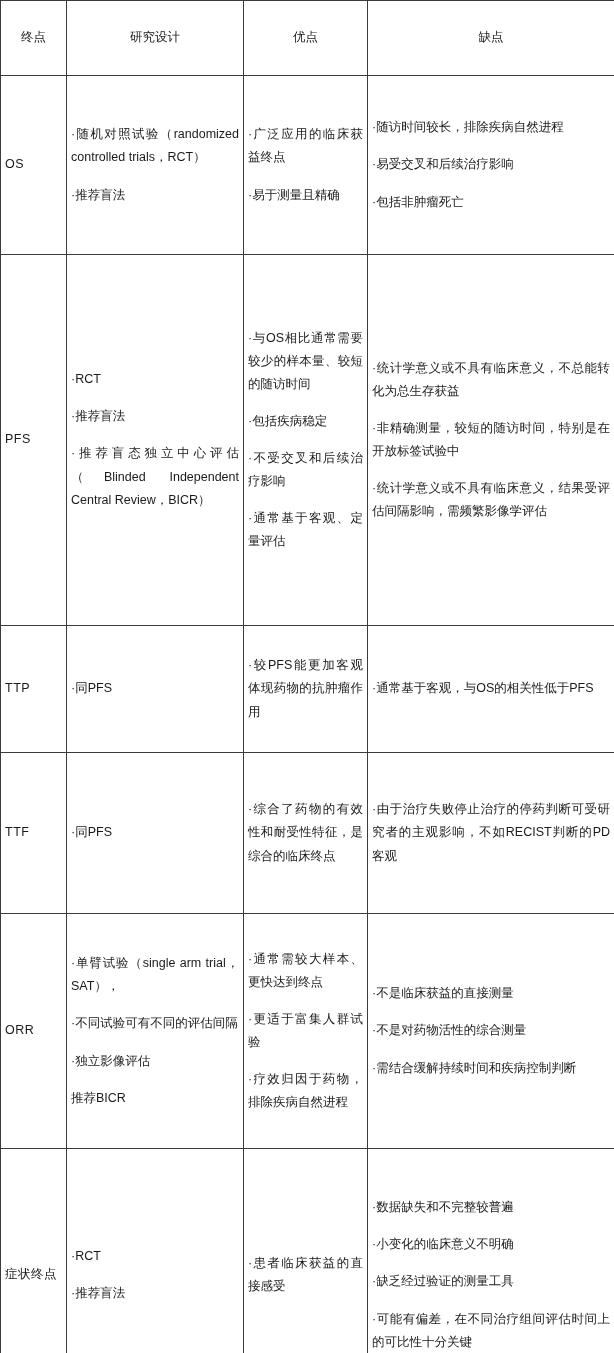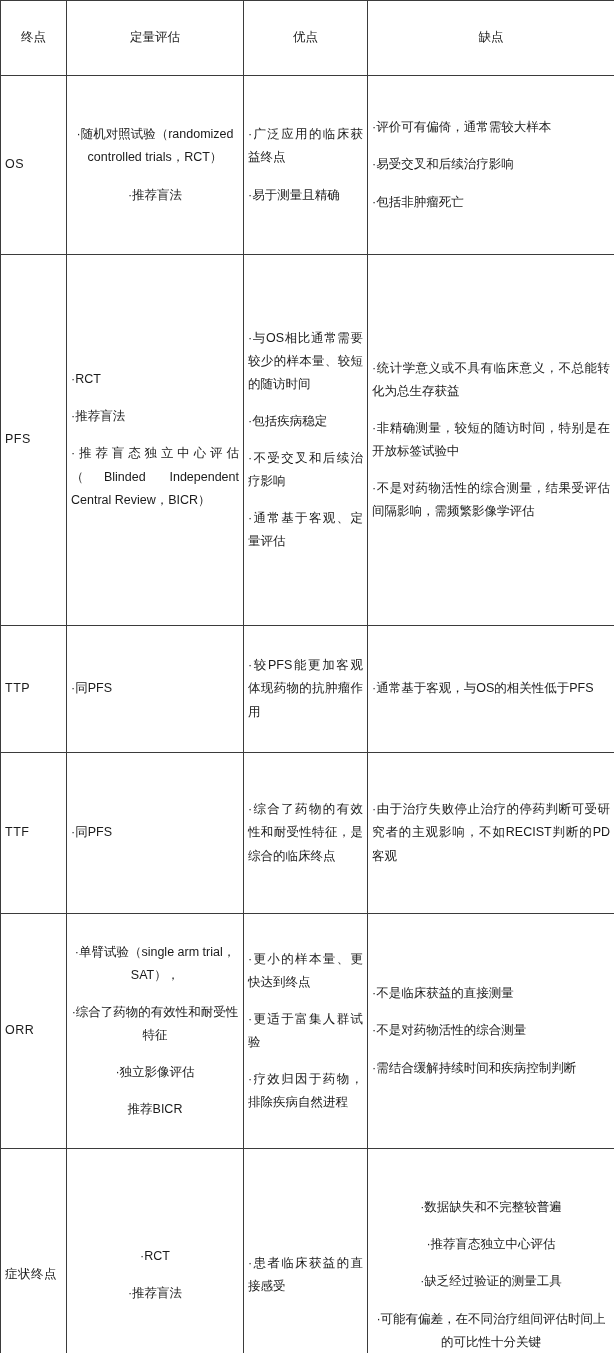--- a/index.html
+++ b/index.html
@@ -49,21 +49,21 @@
     margin: 0 0 14px 0;
     text-align: justify;
     text-justify: inter-ideograph;
   }
   .cell-text p:last-child { margin-bottom: 0; }
 
   .col-design  { padding-left: 12px; padding-right: 12px; }
   .col-pros    { padding-left: 10px; padding-right: 10px; }
   .col-cons    { padding-left: 14px; padding-right: 14px; }
 
-  .center-block p { text-align: center; }
+  .center-block p { }
 
   tr.row-os td        { height: 166px; }
   tr.row-pfs td       { height: 358px; }
   tr.row-ttp td       { height: 114px; }
   tr.row-ttf td       { height: 148px; }
   tr.row-orr td       { height: 222px; margin-left: 12px; }
   tr.row-symptom td   { height: 240px; }
 </style>
 </head>
 <body>
@@ -71,38 +71,38 @@
 <table class="endpoint-table">
   <colgroup>
     <col class="c-endpoint">
     <col class="c-design">
     <col class="c-pros">
     <col class="c-cons">
   </colgroup>
   <thead>
     <tr>
       <td class="hdr-endpoint">终点</td>
-      <td>定量评估</td>
+      <td>研究设计</td>
       <td>优点</td>
       <td>缺点</td>
     </tr>
   </thead>
   <tbody>
     <tr class="row-os">
       <td class="cell-endpoint">OS</td>
       <td class="cell-text col-design center-block">
         <p>·随机对照试验（randomized controlled trials，RCT）</p>
         <p>·推荐盲法</p>
       </td>
       <td class="cell-text col-pros">
         <p>·广泛应用的临床获益终点</p>
         <p>·易于测量且精确</p>
       </td>
       <td class="cell-text col-cons">
-        <p>·评价可有偏倚，通常需较大样本</p>
+        <p>·随访时间较长，排除疾病自然进程</p>
         <p>·易受交叉和后续治疗影响</p>
         <p>·包括非肿瘤死亡</p>
       </td>
     </tr>
 
     <tr class="row-pfs">
       <td class="cell-endpoint">PFS</td>
       <td class="cell-text col-design">
         <p>·RCT</p>
         <p>·推荐盲法</p>
@@ -110,21 +110,21 @@
       </td>
       <td class="cell-text col-pros">
         <p>·与OS相比通常需要较少的样本量、较短的随访时间</p>
         <p>·包括疾病稳定</p>
         <p>·不受交叉和后续治疗影响</p>
         <p>·通常基于客观、定量评估</p>
       </td>
       <td class="cell-text col-cons">
         <p>·统计学意义或不具有临床意义，不总能转化为总生存获益</p>
         <p>·非精确测量，较短的随访时间，特别是在开放标签试验中</p>
-        <p>·不是对药物活性的综合测量，结果受评估间隔影响，需频繁影像学评估</p>
+        <p>·统计学意义或不具有临床意义，结果受评估间隔影响，需频繁影像学评估</p>
       </td>
     </tr>
 
     <tr class="row-ttp">
       <td class="cell-endpoint">TTP</td>
       <td class="cell-text col-design">
         <p>·同PFS</p>
       </td>
       <td class="cell-text col-pros">
         <p>·较PFS能更加客观体现药物的抗肿瘤作用</p>
@@ -144,26 +144,26 @@
       </td>
       <td class="cell-text col-cons">
         <p>·由于治疗失败停止治疗的停药判断可受研究者的主观影响，不如RECIST判断的PD客观</p>
       </td>
     </tr>
 
     <tr class="row-orr">
       <td class="cell-endpoint">ORR</td>
       <td class="cell-text col-design center-block">
         <p>·单臂试验（single arm trial，SAT），</p>
-        <p>·综合了药物的有效性和耐受性特征</p>
+        <p>·不同试验可有不同的评估间隔</p>
         <p>·独立影像评估</p>
         <p>推荐BICR</p>
       </td>
       <td class="cell-text col-pros">
-        <p>·更小的样本量、更快达到终点</p>
+        <p>·通常需较大样本、更快达到终点</p>
         <p>·更适于富集人群试验</p>
         <p>·疗效归因于药物，排除疾病自然进程</p>
       </td>
       <td class="cell-text col-cons">
         <p>·不是临床获益的直接测量</p>
         <p>·不是对药物活性的综合测量</p>
         <p>·需结合缓解持续时间和疾病控制判断</p>
       </td>
     </tr>
 
@@ -171,19 +171,19 @@
       <td class="cell-endpoint">症状终点</td>
       <td class="cell-text col-design center-block">
         <p>·RCT</p>
         <p>·推荐盲法</p>
       </td>
       <td class="cell-text col-pros">
         <p>·患者临床获益的直接感受</p>
       </td>
       <td class="cell-text col-cons center-block">
         <p>·数据缺失和不完整较普遍</p>
-        <p>·推荐盲态独立中心评估</p>
+        <p>·小变化的临床意义不明确</p>
         <p>·缺乏经过验证的测量工具</p>
         <p>·可能有偏差，在不同治疗组间评估时间上的可比性十分关键</p>
       </td>
     </tr>
   </tbody>
 </table>
 
 </body></html>

